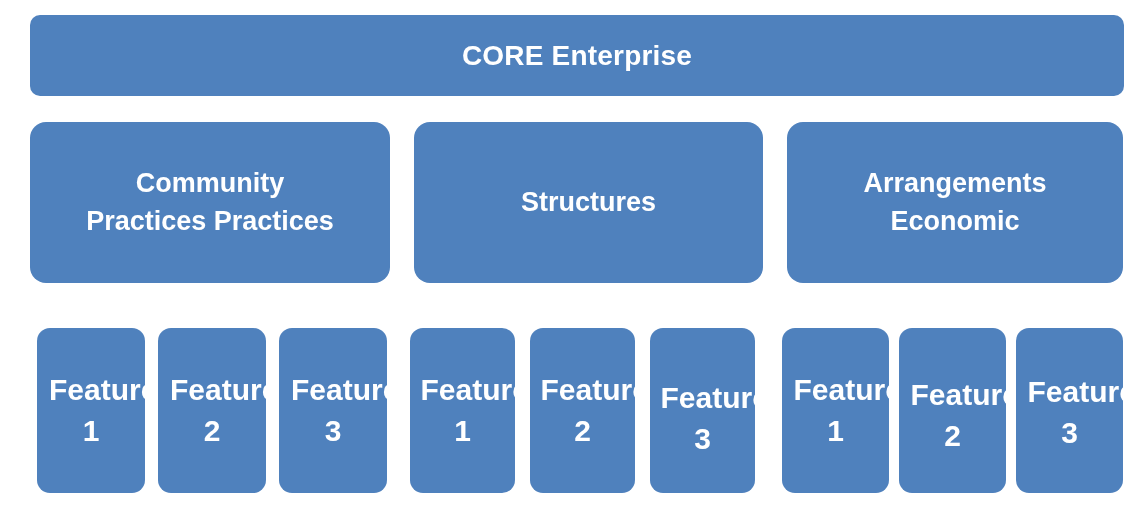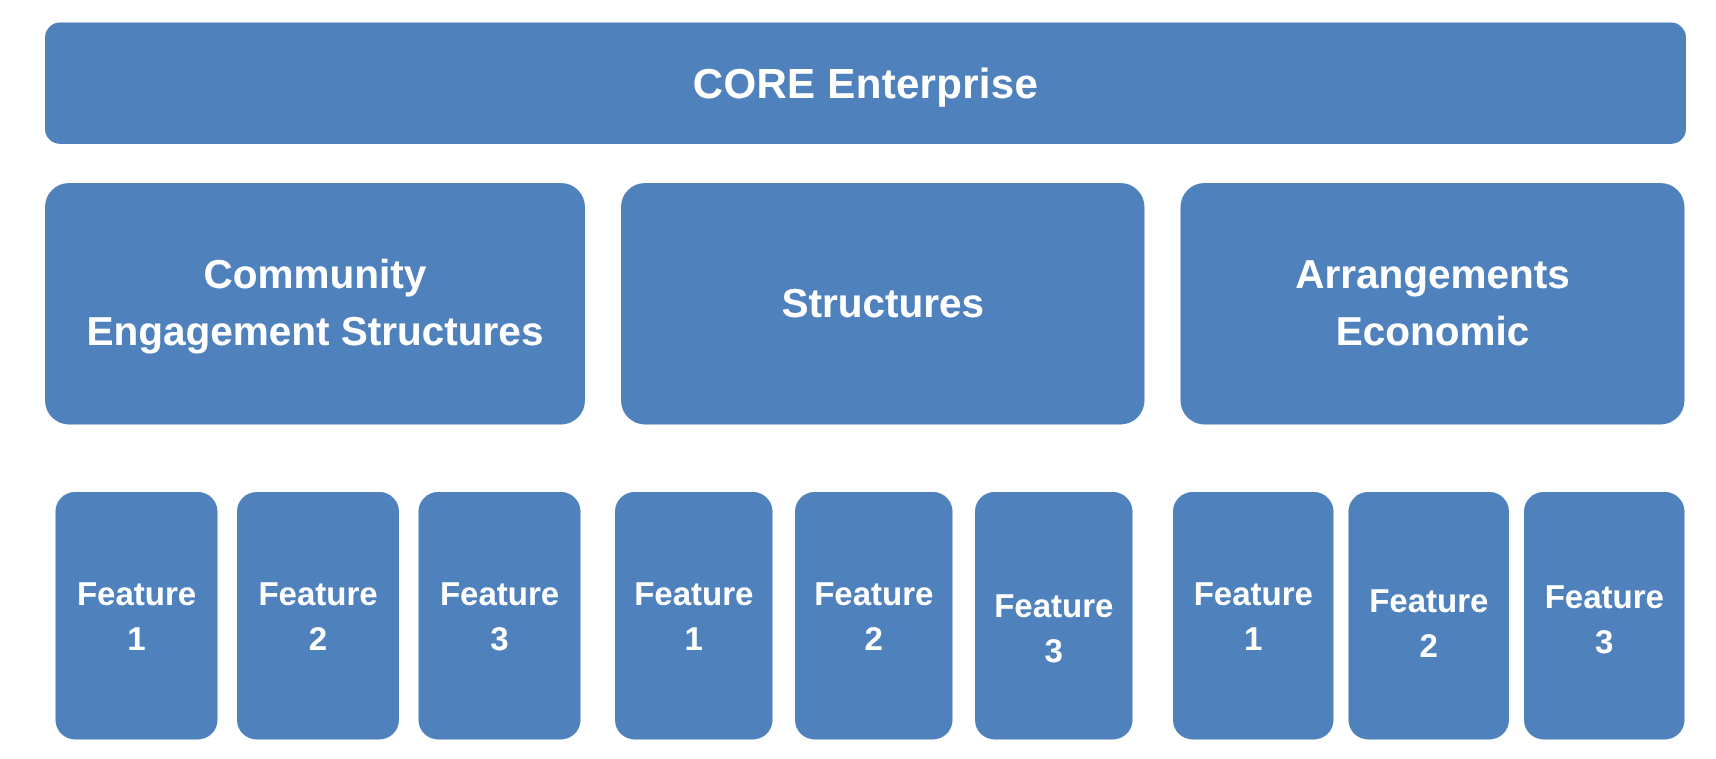--- a/index.html
+++ b/index.html
@@ -57,21 +57,21 @@
 
   .feature-node {
     position: relative;
     background: var(--accent, #4f81bd);
     color: var(--node-text, #ffffff);
     display: flex;
     align-items: center;
     justify-content: center;
     text-align: center;
     font-weight: bold;
-    font-size: 22px;
+    font-size: 30px;
     line-height: 1.35;
     border-radius: 13px;
     box-sizing: border-box;
   }
   #group-0 .feature-node { width: 108px; }
   #group-1 .feature-node { width: 105px; }
   #group-2 .feature-node { width: 107px; }
 
   .feature-label { display: block; max-width: 84px; }
 
@@ -85,21 +85,21 @@
 
 <div class="canvas">
 
   <div class="node root-node">
     <span>CORE Enterprise</span>
   </div>
 
   <div class="node branch-node" id="branch-0">
     <div>
       <div>Community</div>
-      <div>Engagement Structures</div>
+      <div>Practices Practices</div>
     </div>
   </div>
 
   <div class="node branch-node" id="branch-1">
     <div>
       <div>Structures</div>
     </div>
   </div>
 
   <div class="node branch-node" id="branch-2">

